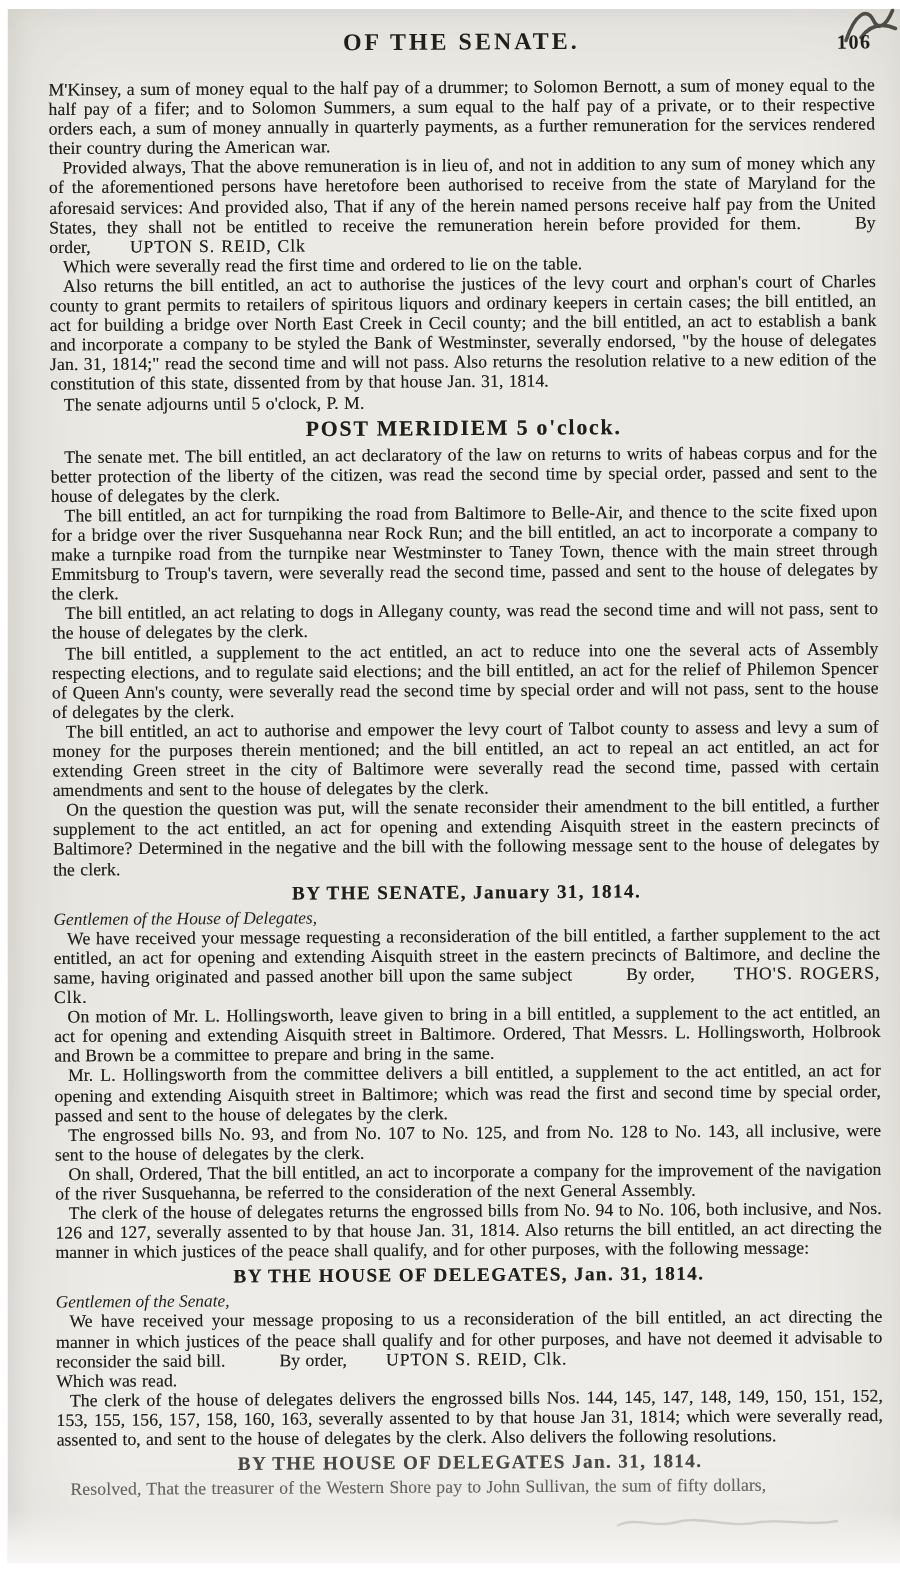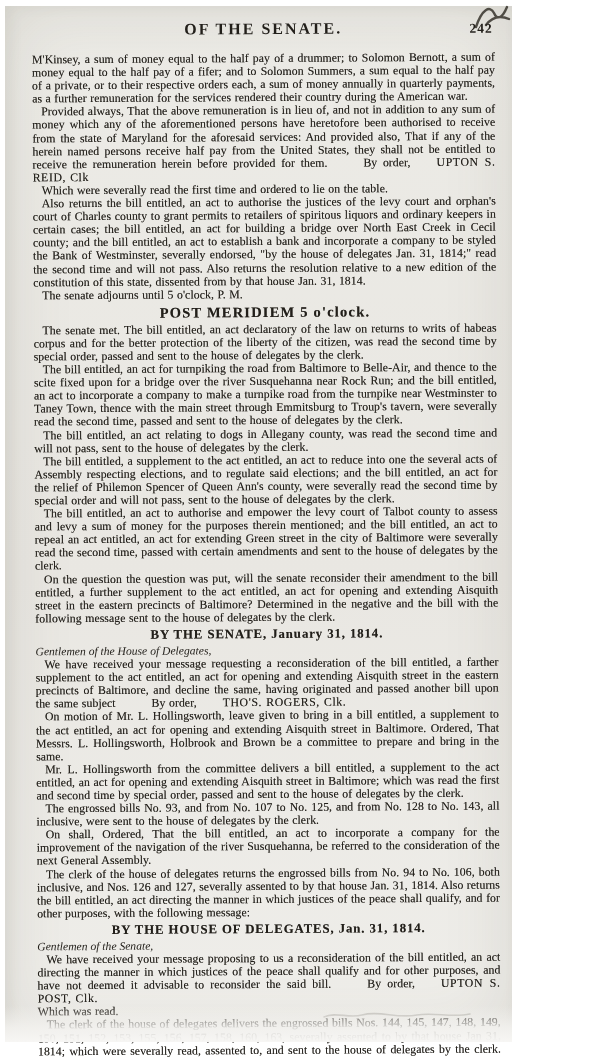--- a/index.html
+++ b/index.html
@@ -4,21 +4,21 @@
 <style>
   * { box-sizing: border-box; }
   html, body { margin: 0; padding: 0; }
   body {
     width: 600px; height: 1058px;
     background: #ffffff;
     font-family: "Liberation Serif", serif;
     color: #221f1a;
   }
   .page {
-    position: relative; width: 512px; height: 1058px;
+    position: relative; width: 600px; height: 1058px;
     overflow: hidden; background: #ffffff;
   }
   .paper {
     position: absolute; left: 5px; top: 6px; right: 0; bottom: 16px;
     background: linear-gradient(180deg, #ecebe6 0%, #e9e7e2 55%, #efeeea 100%);
     box-shadow: inset 0 0 70px rgba(92, 86, 70, 0.14), inset 5px 0 14px rgba(92, 86, 70, 0.08);
   }
   .text-col {
     position: absolute; left: 30px; right: 14px; top: 14px;
     transform: rotate(-0.35deg);
@@ -70,21 +70,21 @@
   <div class="paper">
 
     <svg class="ink-mark" width="40" height="30" viewBox="0 0 40 30" aria-hidden="true">
       <path d="M4 24 C10 6, 18 2, 22 10 C25 17, 30 16, 35 4 M14 22 C20 14, 28 12, 37 16" stroke="#2f2c25" stroke-width="2.4" fill="none" opacity="0.82" stroke-linecap="round"></path>
     </svg>
 
     <div class="text-col">
 
       <div class="running-row">
         <div class="running-head">OF THE SENATE.</div>
-        <div class="page-num">242</div>
+        <div class="page-num">106</div>
       </div>
 
       <p class="para noindent">M'Kinsey, a sum of money equal to the half pay of a drummer; to Solomon Bernott, a sum of money equal to the half pay of a fifer; and to Solomon Summers, a sum equal to the half pay of a private, or to their respective orders each, a sum of money annually in quarterly payments, as a further remuneration for the services rendered their country during the American war.</p>
 
       <p class="para"><span class="ital">Provided always,</span><span> That the above remuneration is in lieu of, and not in addition to any sum of money which any of the aforementioned persons have heretofore been authorised to receive from the state of Maryland for the aforesaid services: </span><span class="ital">And provided also,</span><span> That if any of the herein named persons receive half pay from the United States, they shall not be entitled to receive the remuneration herein before provided for them.</span><span class="sig-byorder">By order,</span><span class="sig-name">UPTON S. REID, Clk</span></p>
 
       <p class="para">Which were severally read the first time and ordered to lie on the table.</p>
 
       <p class="para">Also returns the bill entitled, an act to authorise the justices of the levy court and orphan's court of Charles county to grant permits to retailers of spiritous liquors and ordinary keepers in certain cases; the bill entitled, an act for building a bridge over North East Creek in Cecil county; and the bill entitled, an act to establish a bank and incorporate a company to be styled the Bank of Westminster, severally endorsed, "by the house of delegates Jan. 31, 1814;" read the second time and will not pass. Also returns the resolution relative to a new edition of the constitution of this state, dissented from by that house Jan. 31, 1814.</p>
 
@@ -117,29 +117,29 @@
       <p class="para">The engrossed bills No. 93, and from No. 107 to No. 125, and from No. 128 to No. 143, all inclusive, were sent to the house of delegates by the clerk.</p>
 
       <p class="para"><span>On shall, </span><span class="ital">Ordered,</span><span> That the bill entitled, an act to incorporate a company for the improvement of the navigation of the river Susquehanna, be referred to the consideration of the next General Assembly.</span></p>
 
       <p class="para">The clerk of the house of delegates returns the engrossed bills from No. 94 to No. 106, both inclusive, and Nos. 126 and 127, severally assented to by that house Jan. 31, 1814. Also returns the bill entitled, an act directing the manner in which justices of the peace shall qualify, and for other purposes, with the following message:</p>
 
       <h2 class="center-head">BY THE HOUSE OF DELEGATES, Jan. 31, 1814.</h2>
 
       <p class="salutation">Gentlemen of the Senate,</p>
 
-      <p class="para"><span>We have received your message proposing to us a reconsideration of the bill entitled, an act directing the manner in which justices of the peace shall qualify and for other purposes, and have not deemed it advisable to reconsider the said bill.</span><span class="sig-byorder">By order,</span><span class="sig-name">UPTON S. POST, Clk.</span></p>
+      <p class="para"><span>We have received your message proposing to us a reconsideration of the bill entitled, an act directing the manner in which justices of the peace shall qualify and for other purposes, and have not deemed it advisable to reconsider the said bill.</span><span class="sig-byorder">By order,</span><span class="sig-name">UPTON S. REID, Clk.</span></p>
 
       <p class="para noindent">Which was read.</p>
 
       <p class="para">The clerk of the house of delegates delivers the engrossed bills Nos. 144, 145, 147, 148, 149, 150, 151, 152, 153, 155, 156, 157, 158, 160, 163, severally assented to by that house Jan 31, 1814; which were severally read, assented to, and sent to the house of delegates by the clerk. Also delivers the following resolutions.</p>
 
       <h2 class="center-head faded">BY THE HOUSE OF DELEGATES Jan. 31, 1814.</h2>
 
-      <p class="para very-faded"><span class="ital">Baltimore,</span><span> That the treasurer of the Western Shore pay to John Sullivan, the sum of fifty dollars,</span></p>
+      <p class="para very-faded"><span class="ital">Resolved,</span><span> That the treasurer of the Western Shore pay to John Sullivan, the sum of fifty dollars,</span></p>
 
     </div>
 
     <svg class="faded-artifact" width="150" height="14" viewBox="0 0 150 14" aria-hidden="true">
       <path d="M2 9 C14 3, 26 11, 40 7 C58 2, 74 11, 95 7 C112 4, 130 10, 148 6" stroke="#4a463c" stroke-width="1.6" fill="none" stroke-linecap="round"></path>
     </svg>
 
     <div class="bottom-fade"></div>
   </div>
 </div>

